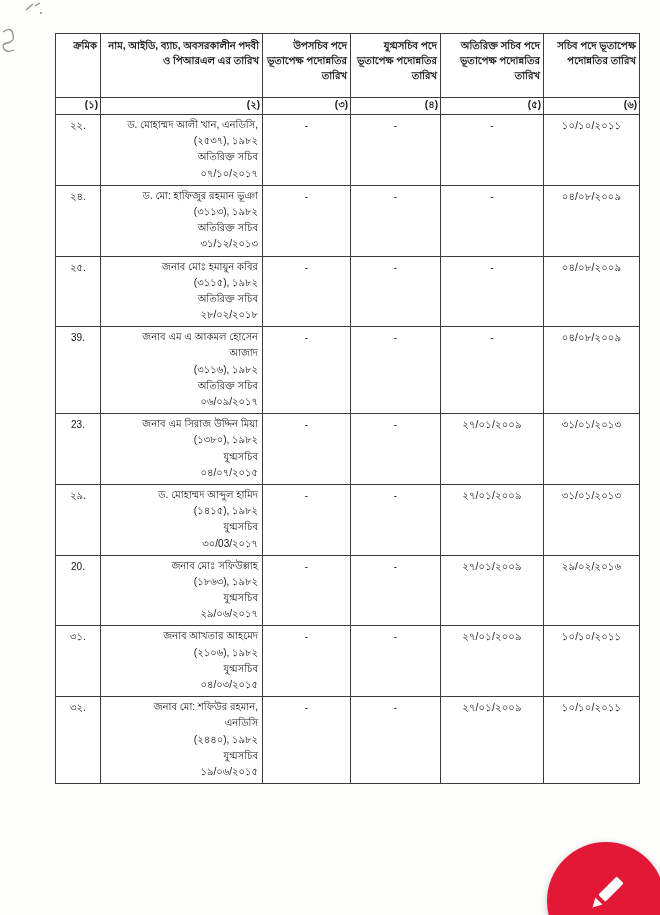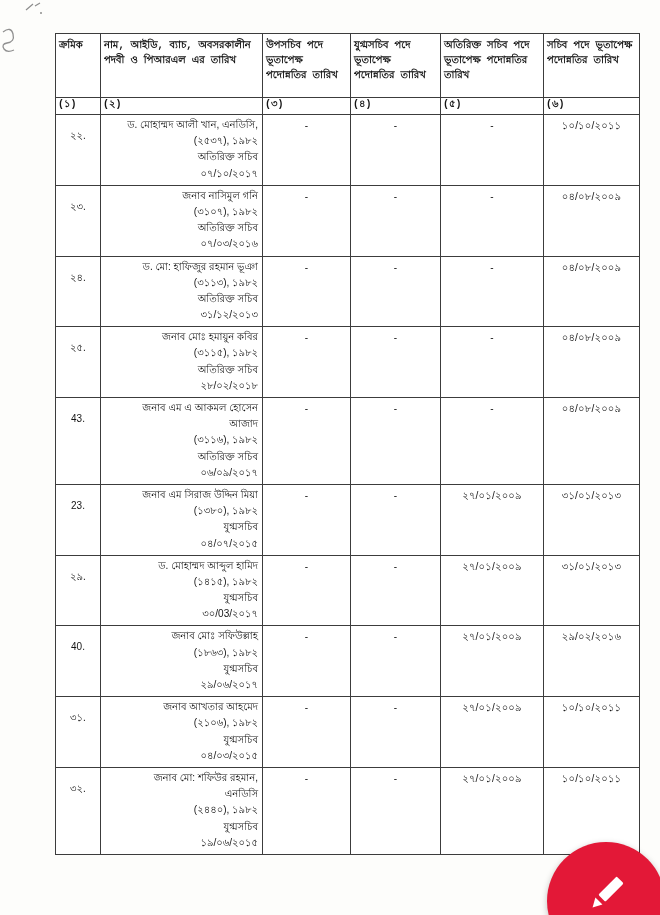--- a/index.html
+++ b/index.html
@@ -19,33 +19,32 @@
     border-collapse:collapse;table-layout:fixed;
     background:#fff;
   }
   .doc-table th,.doc-table td{
     border:1px solid #3c3c3c;
     vertical-align:top;
     overflow:hidden;
   }
   .doc-table thead th{
     font-size:10px;font-weight:bold;
-    text-align:left;line-height:1.5;
+    text-align:right;line-height:1.5;
     padding:4px 3px;
-    font-family:Liberation Mono, monospace;
   }
   .doc-table thead tr.num-row th{
     padding:1px 2px 2px;
     font-weight:bold;font-size:10px;line-height:1.2;
   }
   .doc-table td{
     font-size:10px;line-height:1.62;
     padding:2px 4px 3px;
   }
-  td.serial{text-align:center;padding-top:13px;}
+  td.serial{text-align:center;padding-top:3px;}
   td.name{white-space:pre-line;text-align:right;}
   td.date{text-align:center;padding-top:3px;letter-spacing:.2px;}
 
   .fab{
     position:absolute;left:547px;top:842px;
     width:118px;height:118px;border-radius:50%;
     background:#e31837;
     display:flex;align-items:center;justify-content:center;
     box-shadow:0 2px 6px rgba(0,0,0,.25);
     cursor:pointer;border:none;
@@ -94,31 +93,20 @@
       <td class="name">ড. মোহাম্মদ আলী খান, এনডিসি,
 (২৫৩৭), ১৯৮২
 অতিরিক্ত সচিব
 ০৭/১০/২০১৭</td>
       <td class="date">-</td>
       <td class="date">-</td>
       <td class="date">-</td>
       <td class="date">১০/১০/২০১১</td>
     </tr>
     <tr style="height:65px">
-      <td class="serial">২৩.</td>
-      <td class="name">জনাব নাসিমুল গনি
-(৩১০৭), ১৯৮২
-অতিরিক্ত সচিব
-০৭/০৩/২০১৬</td>
-      <td class="date">-</td>
-      <td class="date">-</td>
-      <td class="date">-</td>
-      <td class="date">০৪/০৮/২০০৯</td>
-    </tr>
-    <tr style="height:65px">
       <td class="serial">২৪.</td>
       <td class="name">ড. মো: হাফিজুর রহমান ভূঞা
 (৩১১৩), ১৯৮২
 অতিরিক্ত সচিব
 ৩১/১২/২০১৩</td>
       <td class="date">-</td>
       <td class="date">-</td>
       <td class="date">-</td>
       <td class="date">০৪/০৮/২০০৯</td>
     </tr>
@@ -127,21 +115,21 @@
       <td class="name">জনাব মোঃ হমায়ুন কবির
 (৩১১৫), ১৯৮২
 অতিরিক্ত সচিব
 ২৮/০২/২০১৮</td>
       <td class="date">-</td>
       <td class="date">-</td>
       <td class="date">-</td>
       <td class="date">০৪/০৮/২০০৯</td>
     </tr>
     <tr style="height:80px">
-      <td class="serial">43.</td>
+      <td class="serial">39.</td>
       <td class="name">জনাব এম এ আকমল হোসেন
 আজাদ
 (৩১১৬), ১৯৮২
 অতিরিক্ত সচিব
 ০৬/০৯/২০১৭</td>
       <td class="date">-</td>
       <td class="date">-</td>
       <td class="date">-</td>
       <td class="date">০৪/০৮/২০০৯</td>
     </tr>
@@ -161,21 +149,21 @@
       <td class="name">ড. মোহাম্মদ আব্দুল হামিদ
 (১৪১৫), ১৯৮২
 যুগ্মসচিব
 ৩০/03/২০১৭</td>
       <td class="date">-</td>
       <td class="date">-</td>
       <td class="date">২৭/০১/২০০৯</td>
       <td class="date">৩১/০১/২০১৩</td>
     </tr>
     <tr style="height:66px">
-      <td class="serial">40.</td>
+      <td class="serial">20.</td>
       <td class="name">জনাব মোঃ সফিউল্লাহ
 (১৮৬৩), ১৯৮২
 যুগ্মসচিব
 ২৯/০৬/২০১৭</td>
       <td class="date">-</td>
       <td class="date">-</td>
       <td class="date">২৭/০১/২০০৯</td>
       <td class="date">২৯/০২/২০১৬</td>
     </tr>
     <tr style="height:64px">

